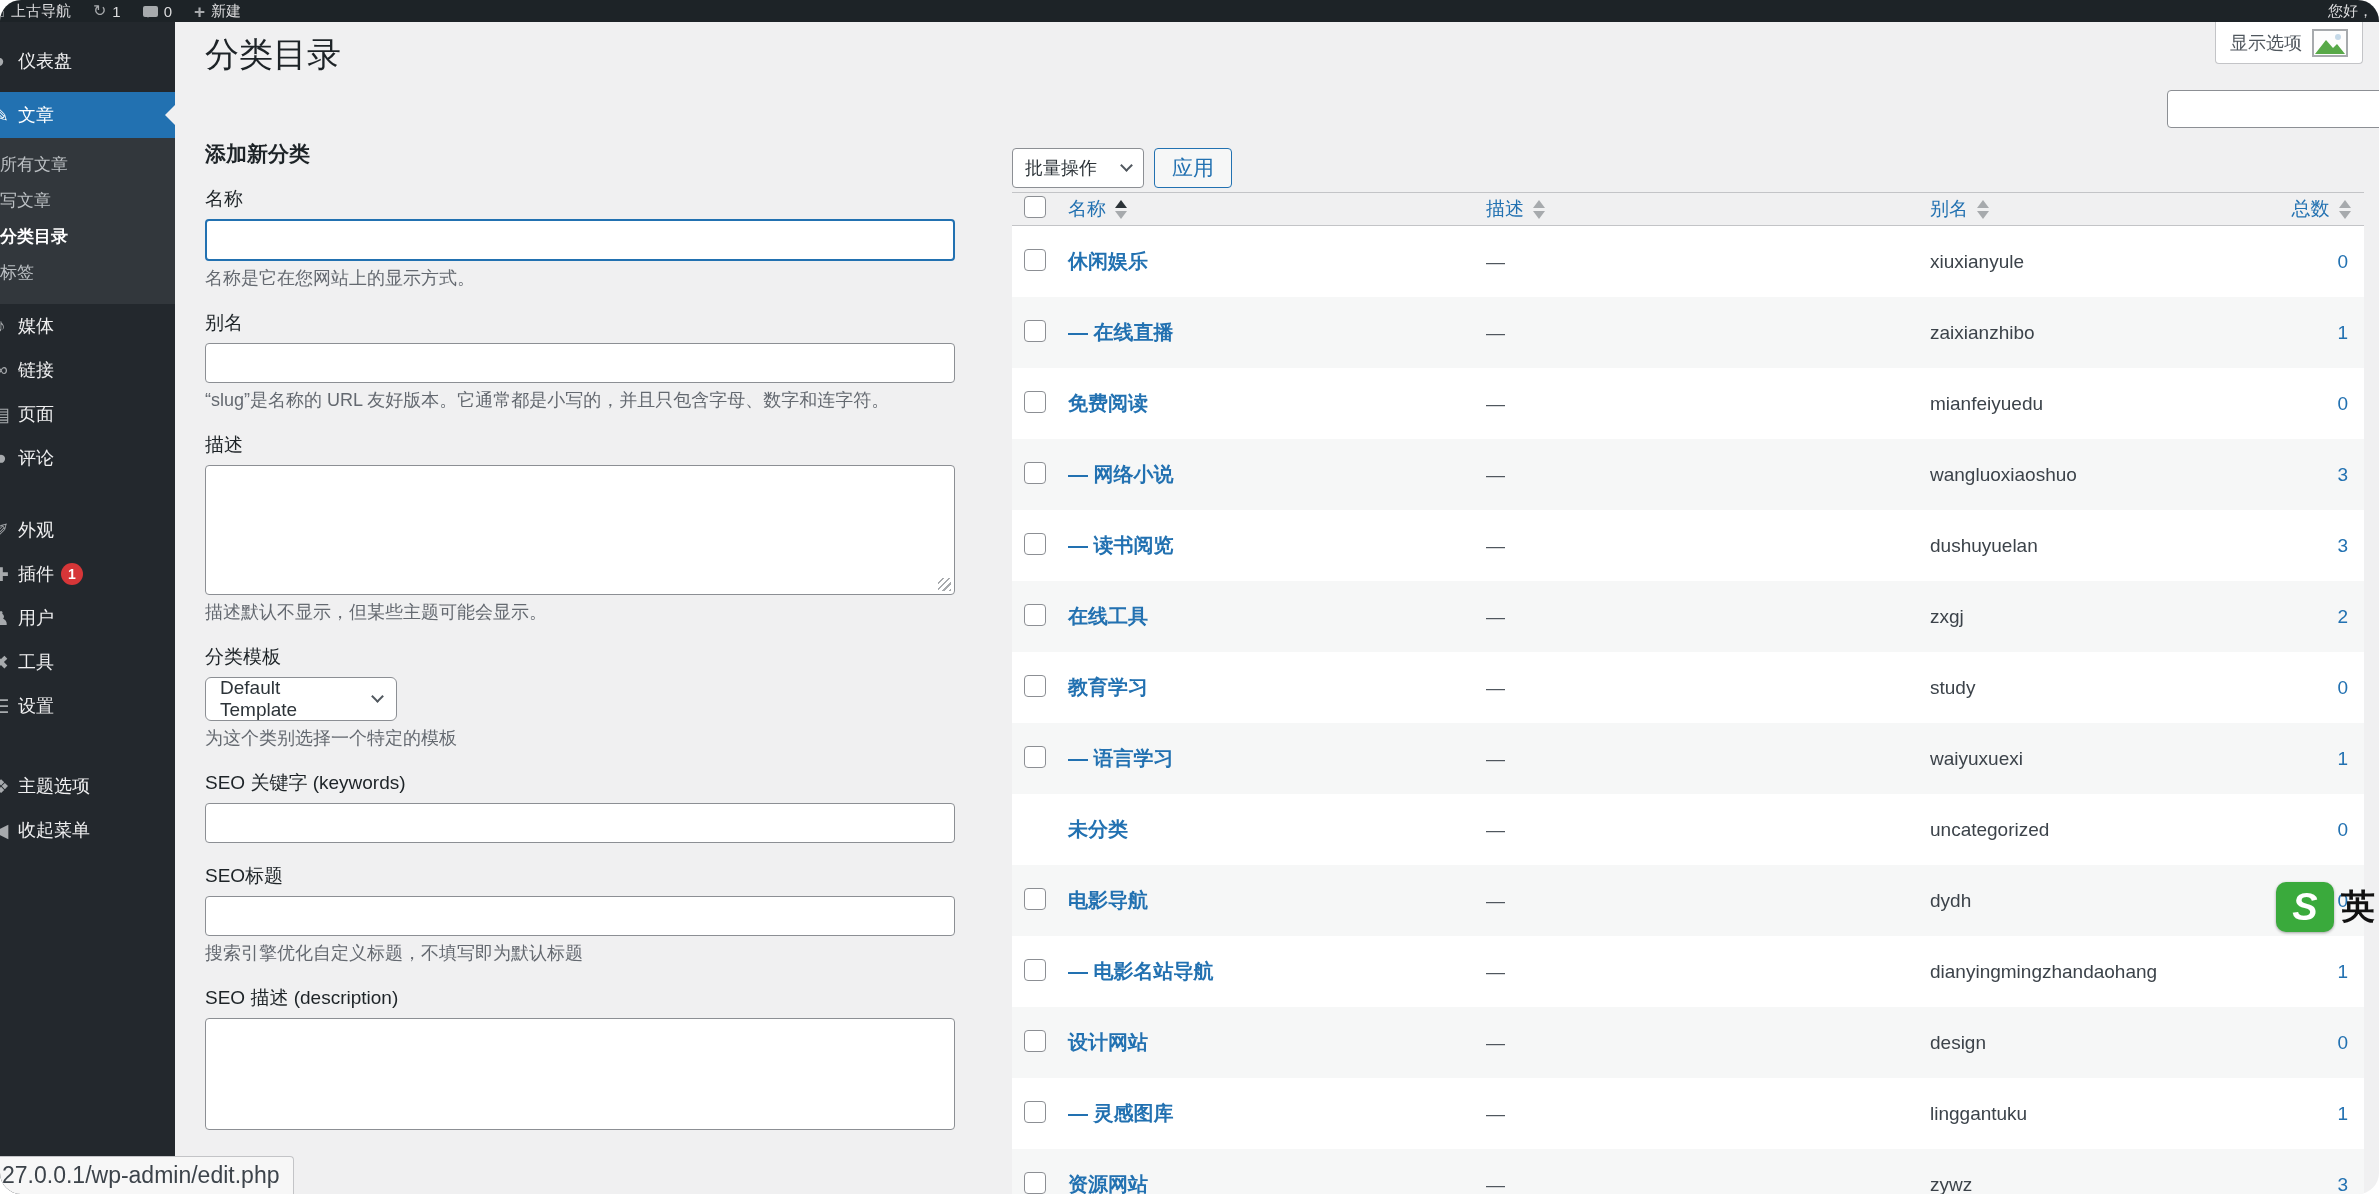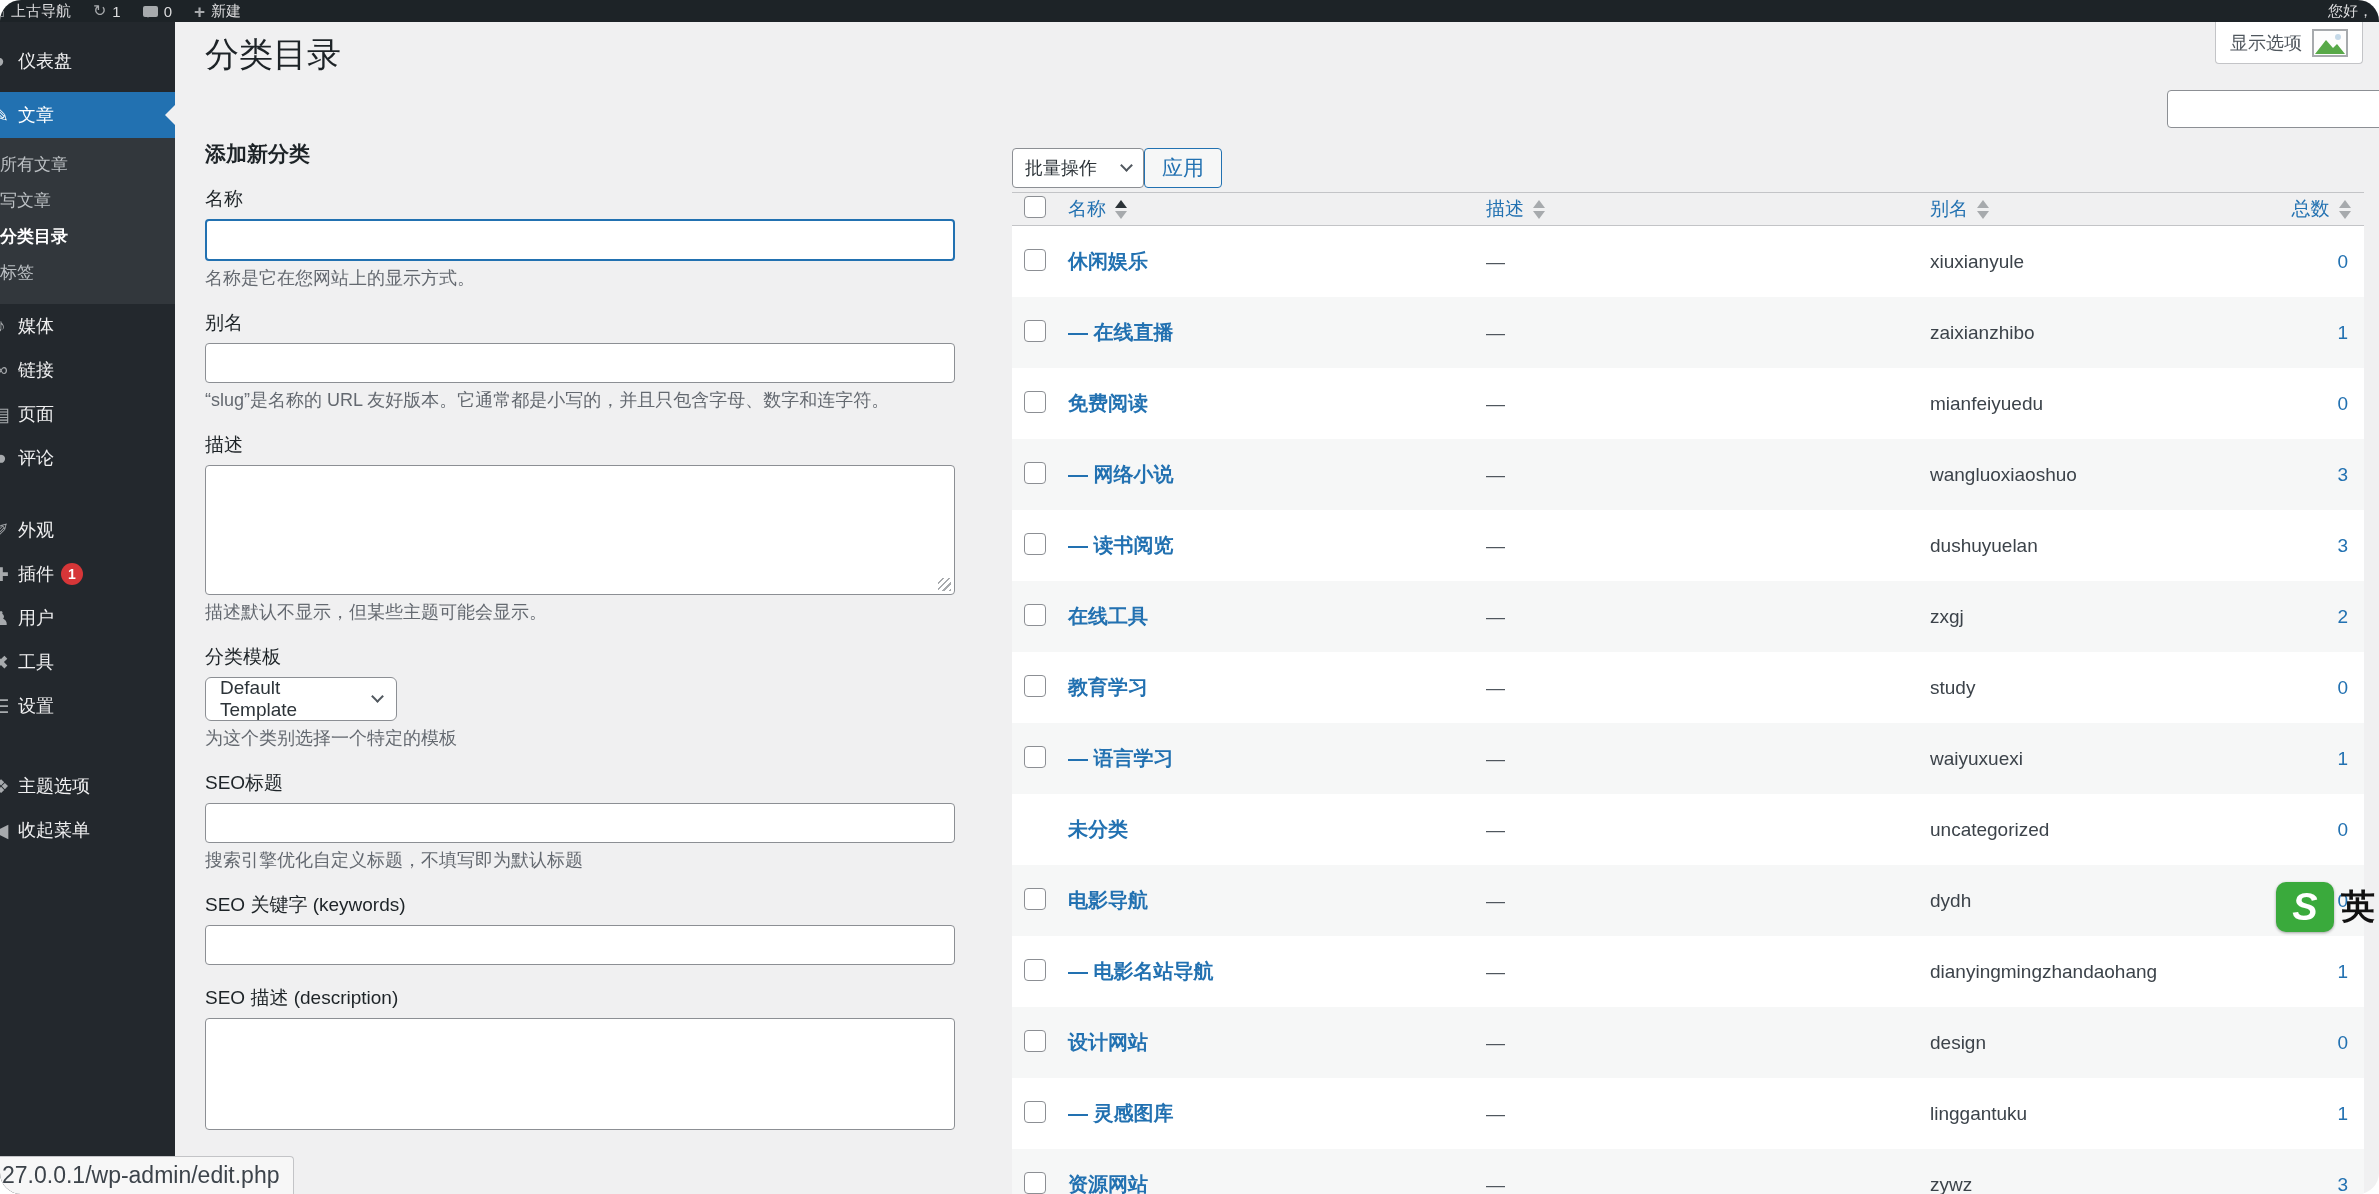--- a/index.html
+++ b/index.html
@@ -70,21 +70,21 @@
   .wp-select { height: 44px; border: 1px solid #8c8f94; border-radius: 6px; background: #fff;
     display: inline-flex; align-items: center; justify-content: space-between; font-size: 19px; color: #2c3338;
     padding: 0 14px; cursor: pointer; }
   .chev { width: 9px; height: 9px; border-right: 2px solid #50575e; border-bottom: 2px solid #50575e;
     transform: rotate(45deg); margin-top: -5px; margin-left: 18px; flex: none; }
   .parent-select { width: 180px; }
   .tpl-select { width: 192px; }
 
   
   .table-col { position: absolute; left: 837px; top: 126px; width: 1352px; }
-  .toolbar { display: flex; gap: 0; height: 40px; margin-bottom: 4px; }
+  .toolbar { display: flex; gap: 10px; height: 40px; margin-bottom: 4px; }
   .bulk-select { height: 40px; width: 132px; border-radius: 4px; font-size: 18px; padding: 0 12px; }
   .apply-btn { height: 40px; padding: 0 17px; border: 1px solid var(--accent, #2271b1); color: var(--accent, #2271b1);
     background: #f6f7f7; border-radius: 4px; font-size: 21px; display: inline-flex; align-items: center; cursor: pointer; text-align: center; }
   .lt-grid { display: grid; grid-template-columns: 56px 418px 444px 354px 1fr; align-items: center; }
   .lt-header { height: 34px; border-top: 1px solid #c3c4c7; border-bottom: 1px solid #c3c4c7; }
   .h-cell { font-size: 19px; color: var(--accent, #2271b1); display: flex; align-items: center; cursor: pointer; }
   .h-count { justify-content: center; padding-right: 6px; }
   .sort-arrows { display: inline-flex; flex-direction: column; gap: 3px; margin-left: 9px; }
   .tri-up { width: 0; height: 0; border-left: 6px solid transparent; border-right: 6px solid transparent;
     border-bottom: 8px solid #a7aaad; }
@@ -249,28 +249,28 @@
       <div class="field">
         <div class="flabel">分类模板</div>
         <div class="wp-select tpl-select">
           <span>Default Template</span>
           <span class="chev"></span>
         </div>
         <div class="fhelp">为这个类别选择一个特定的模板</div>
       </div>
 
       <div class="field">
+        <div class="flabel">SEO 关键字 (keywords)</div>
+        <input class="winput" value="" style="">
+      </div>
+
+      <div class="field">
         <div class="flabel">SEO标题</div>
         <input class="winput" value="" style="">
         <div class="fhelp">搜索引擎优化自定义标题，不填写即为默认标题</div>
-      </div>
-
-      <div class="field">
-        <div class="flabel">SEO 关键字 (keywords)</div>
-        <input class="winput" value="" style="">
       </div>
 
       <div class="field">
         <div class="flabel">SEO 描述 (description)</div>
         <div class="ta-wrap">
           <textarea class="wtext ta-seo" style=""></textarea>
 
         </div>
       </div>
     </div>

